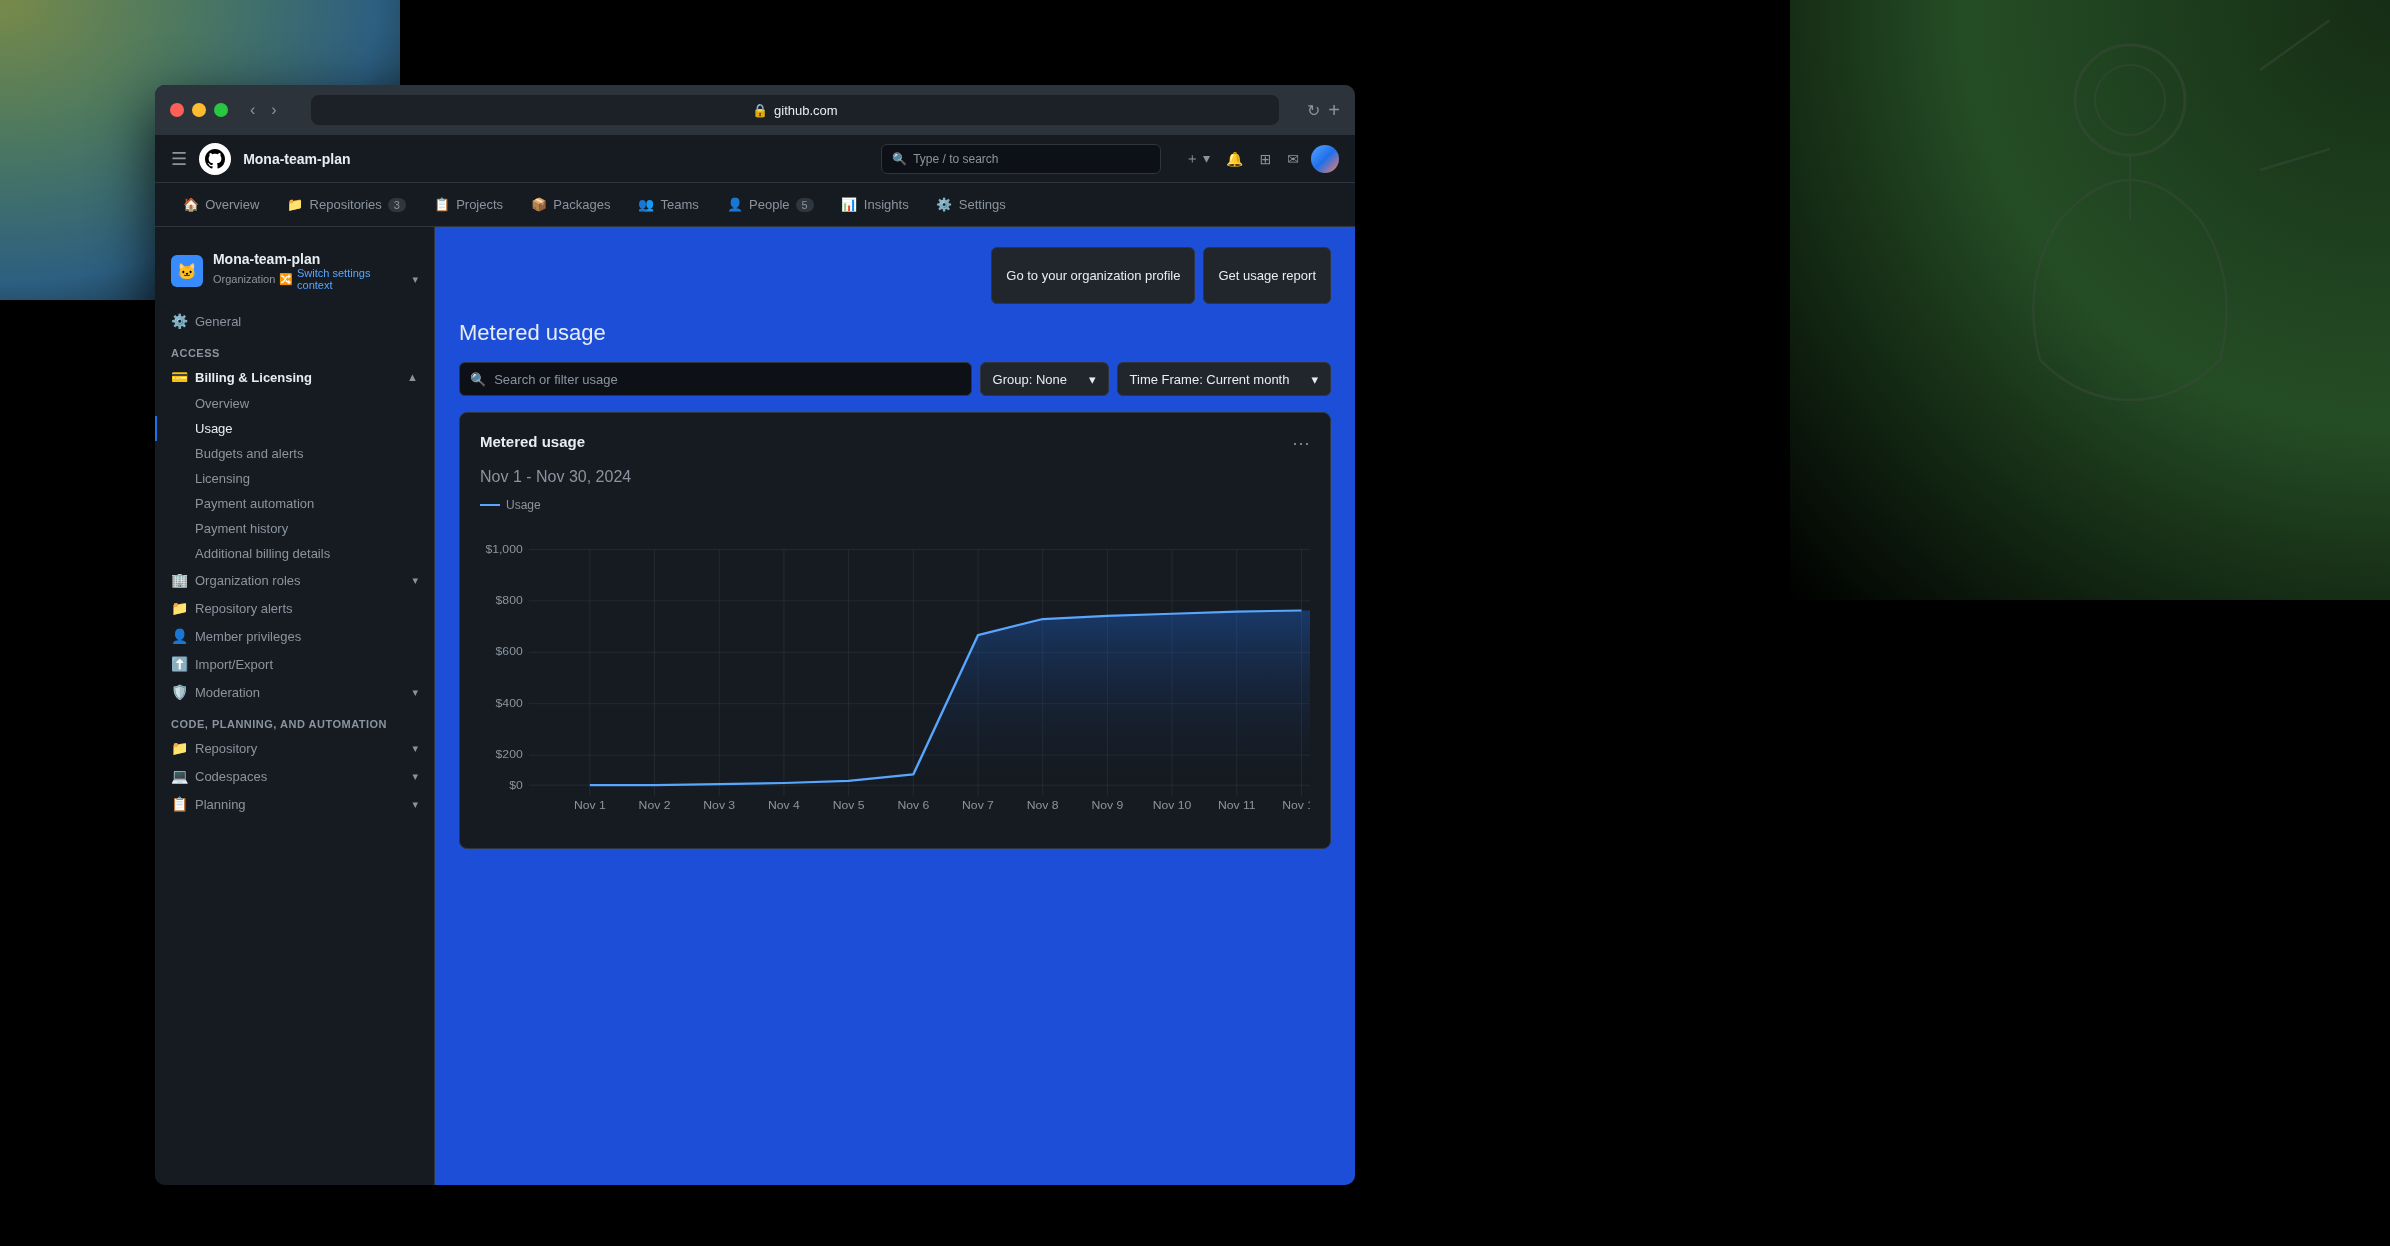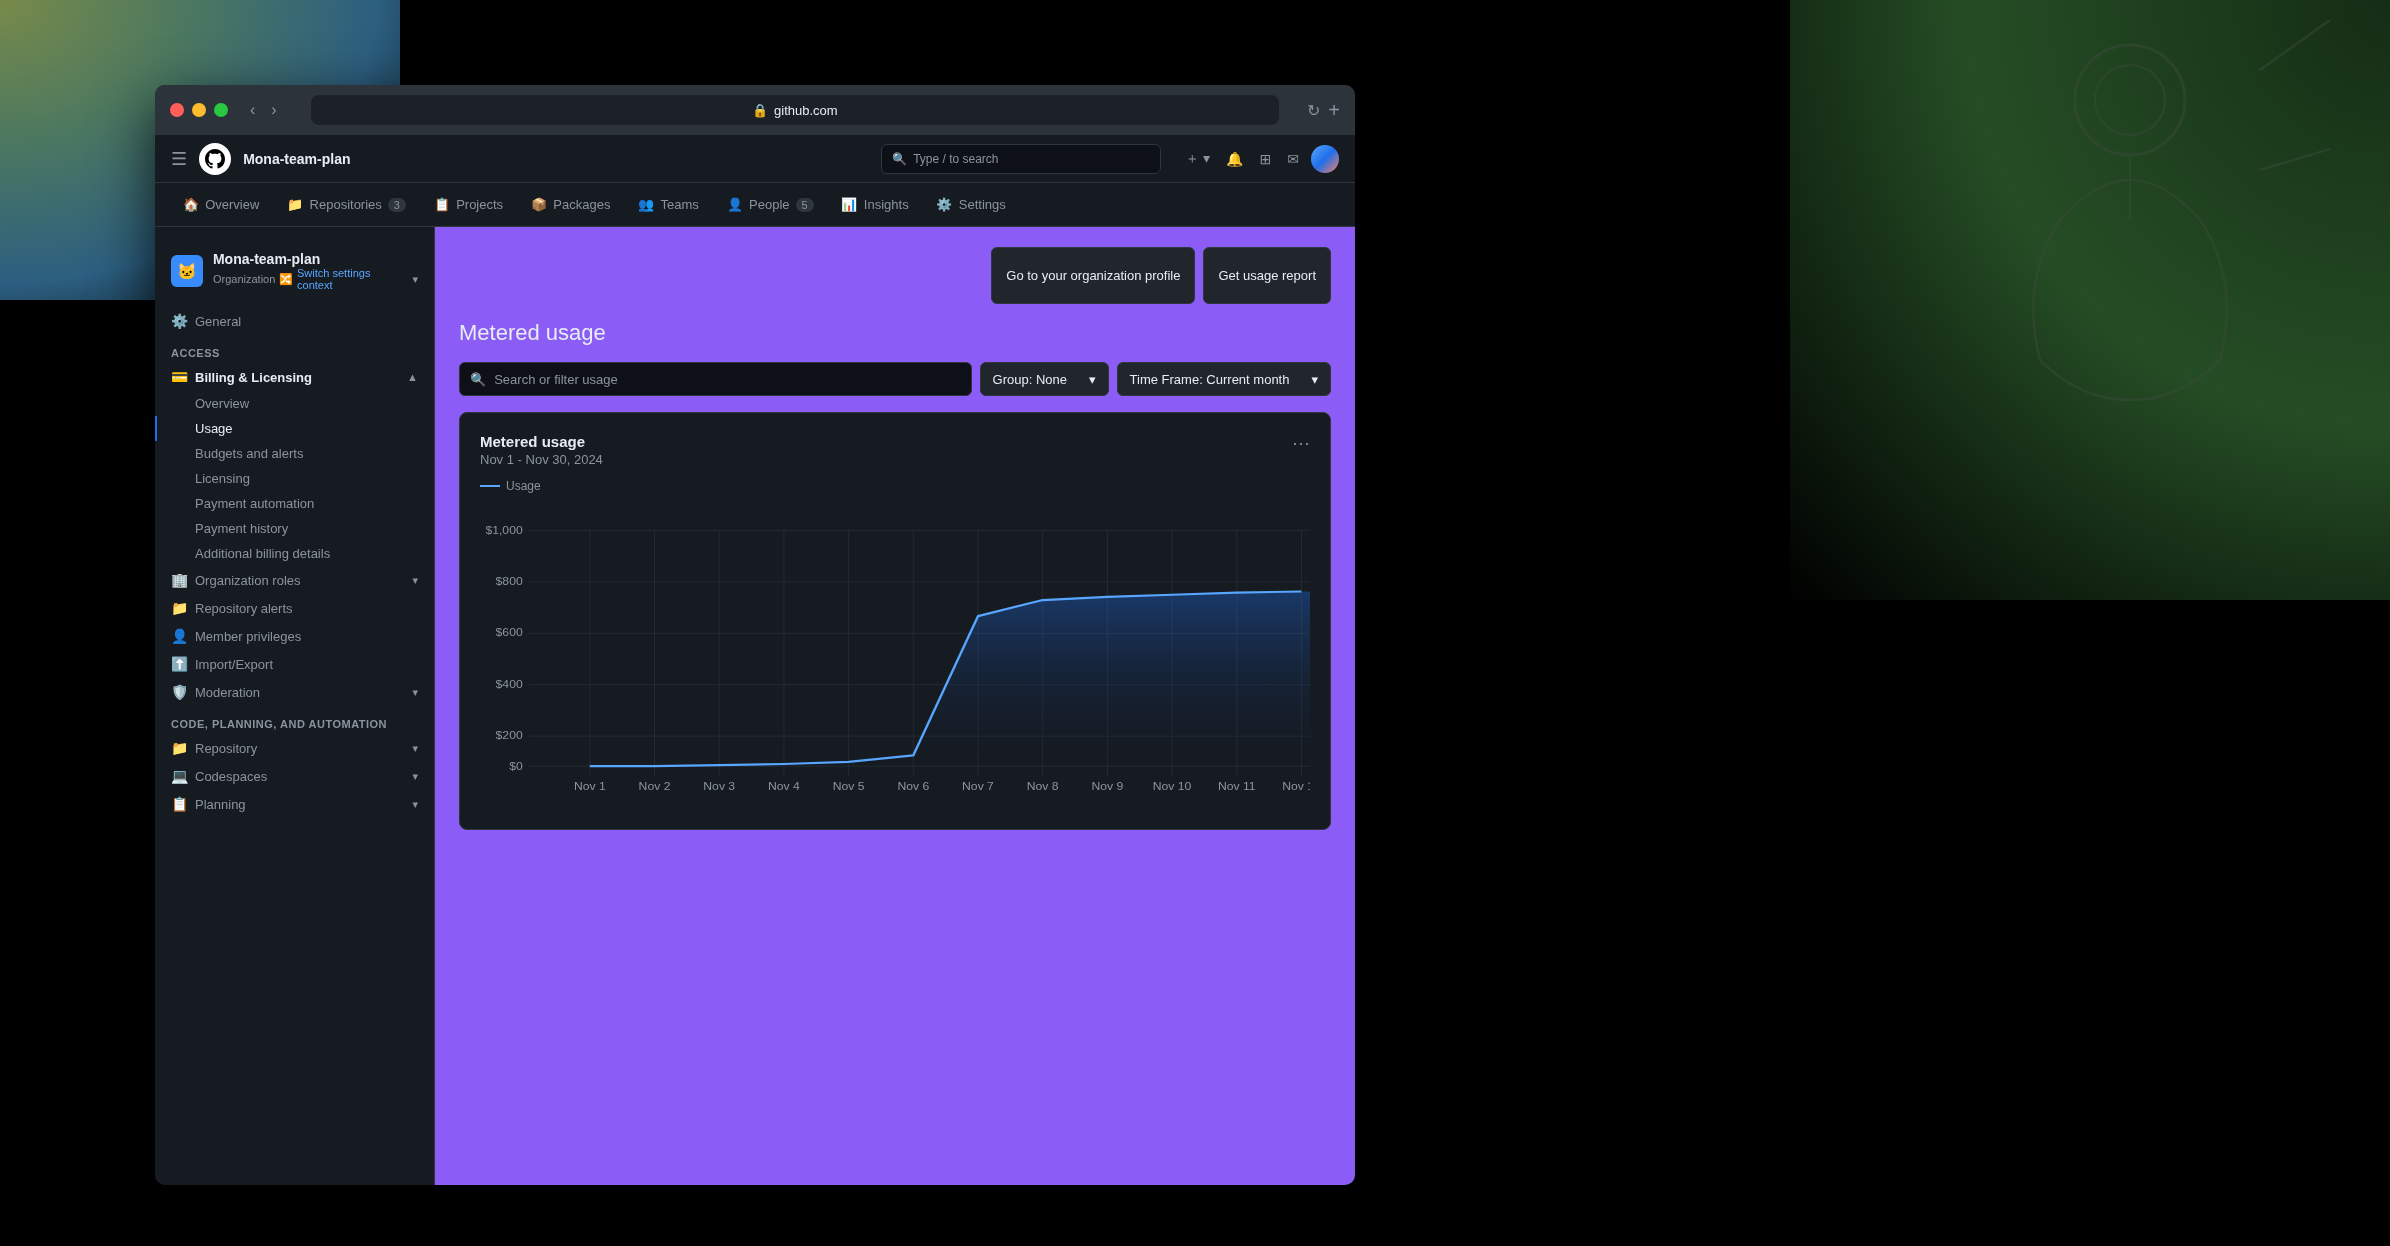--- a/index.html
+++ b/index.html
@@ -284,21 +284,21 @@
       font-size: 13px;
       cursor: pointer;
     }
     .sidebar-group-item .chevron { margin-left: auto; font-size: 11px; }
 
     
     .content {
       flex: 1;
       padding: 20px 24px;
       overflow-y: auto;
-      background: #8b5cf6;
+      background: #1d4ed8;
     }
 
     .content-header {
       display: flex;
       justify-content: flex-end;
       margin-bottom: 16px;
     }
     .content-header-btns { display: flex; gap: 8px; }
 
     .btn-secondary {
@@ -357,21 +357,21 @@
       border-radius: 8px;
       padding: 20px;
     }
     .chart-card-header {
       display: flex;
       justify-content: space-between;
       align-items: flex-start;
       margin-bottom: 12px;
     }
     .chart-title { color: #e6edf3; font-size: 15px; font-weight: 600; }
-    .chart-date { color: #8b949e; font-size: 13px; margin-top: 2px; }
+    .chart-date { color: #8b949e; font-size: 16px; margin-top: 18px; }
     .chart-menu { color: #8b949e; cursor: pointer; font-size: 18px; }
 
     .chart-legend {
       display: flex;
       align-items: center;
       gap: 6px;
       margin-bottom: 16px;
     }
     .legend-line {
       width: 20px; height: 2px;

